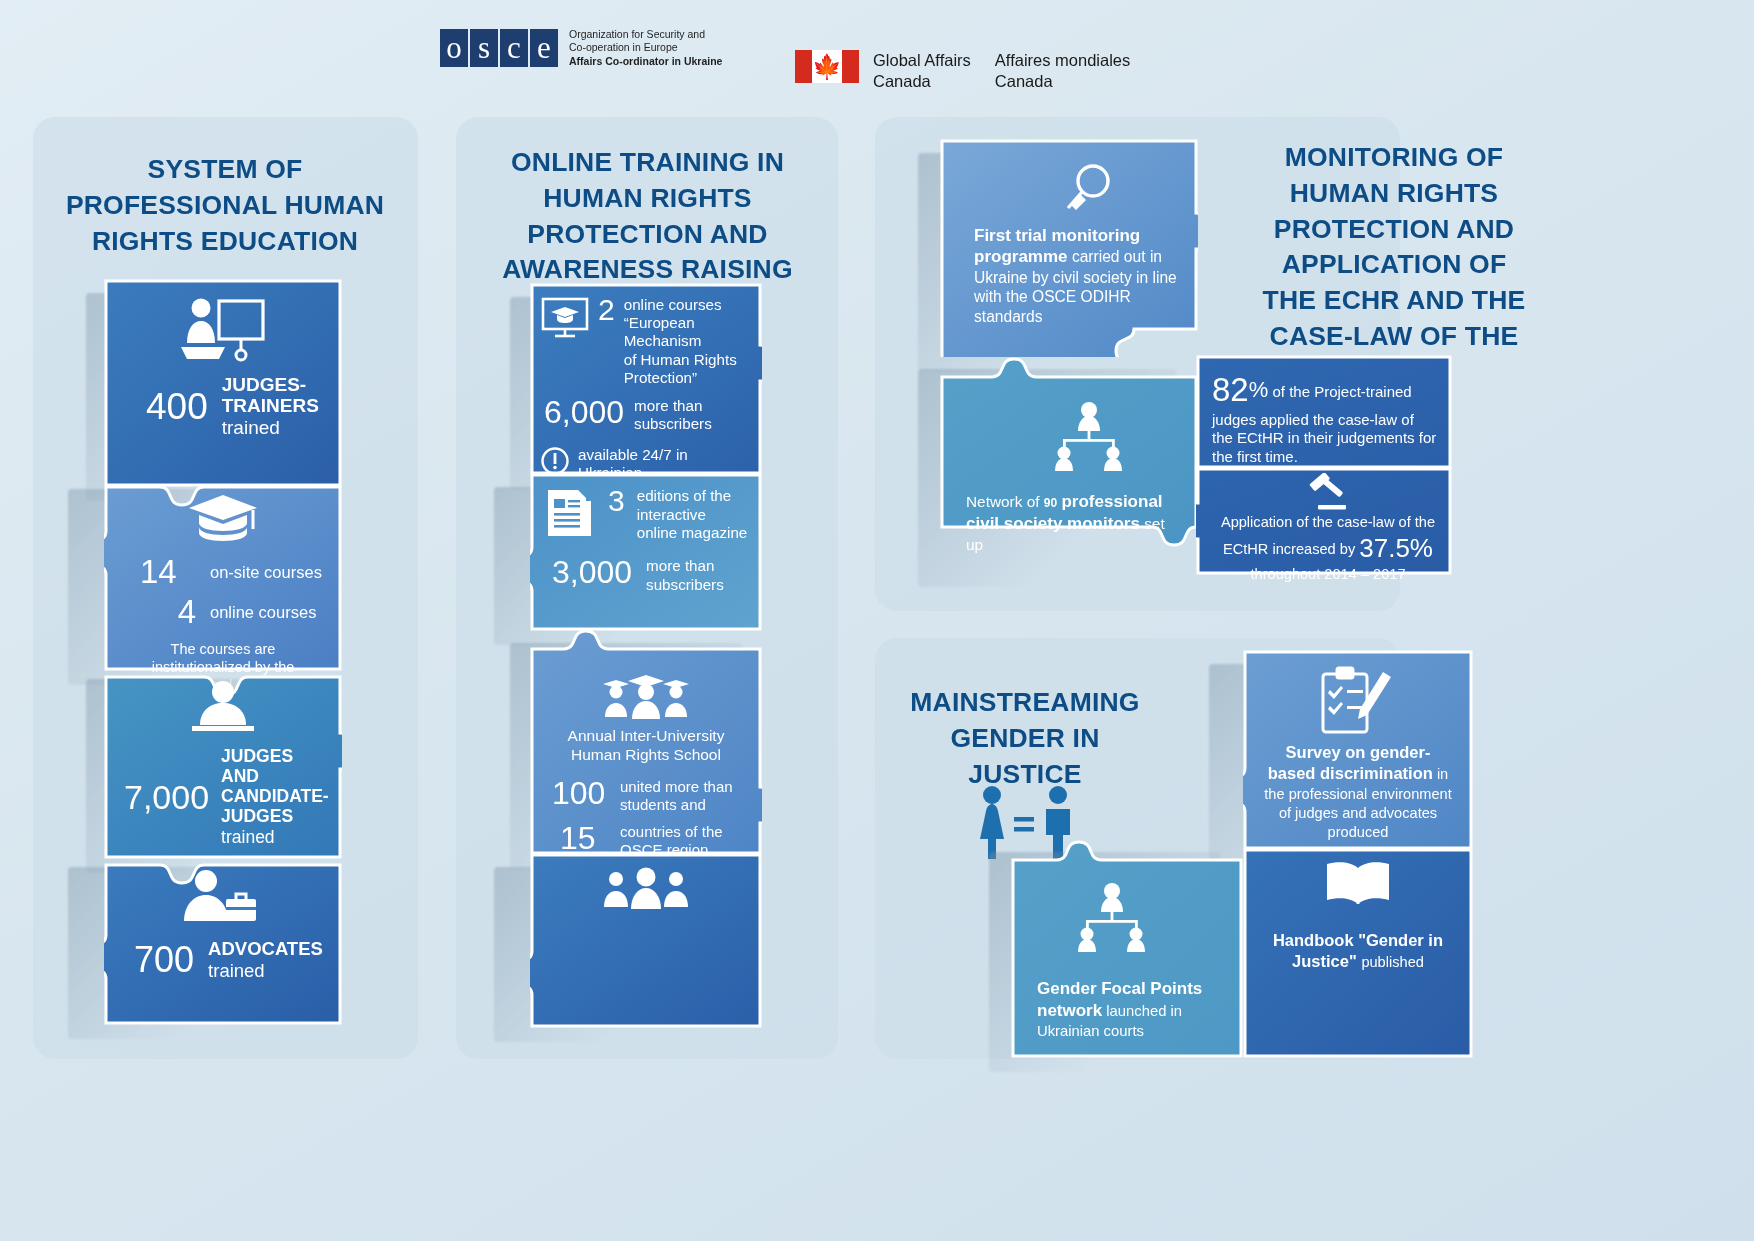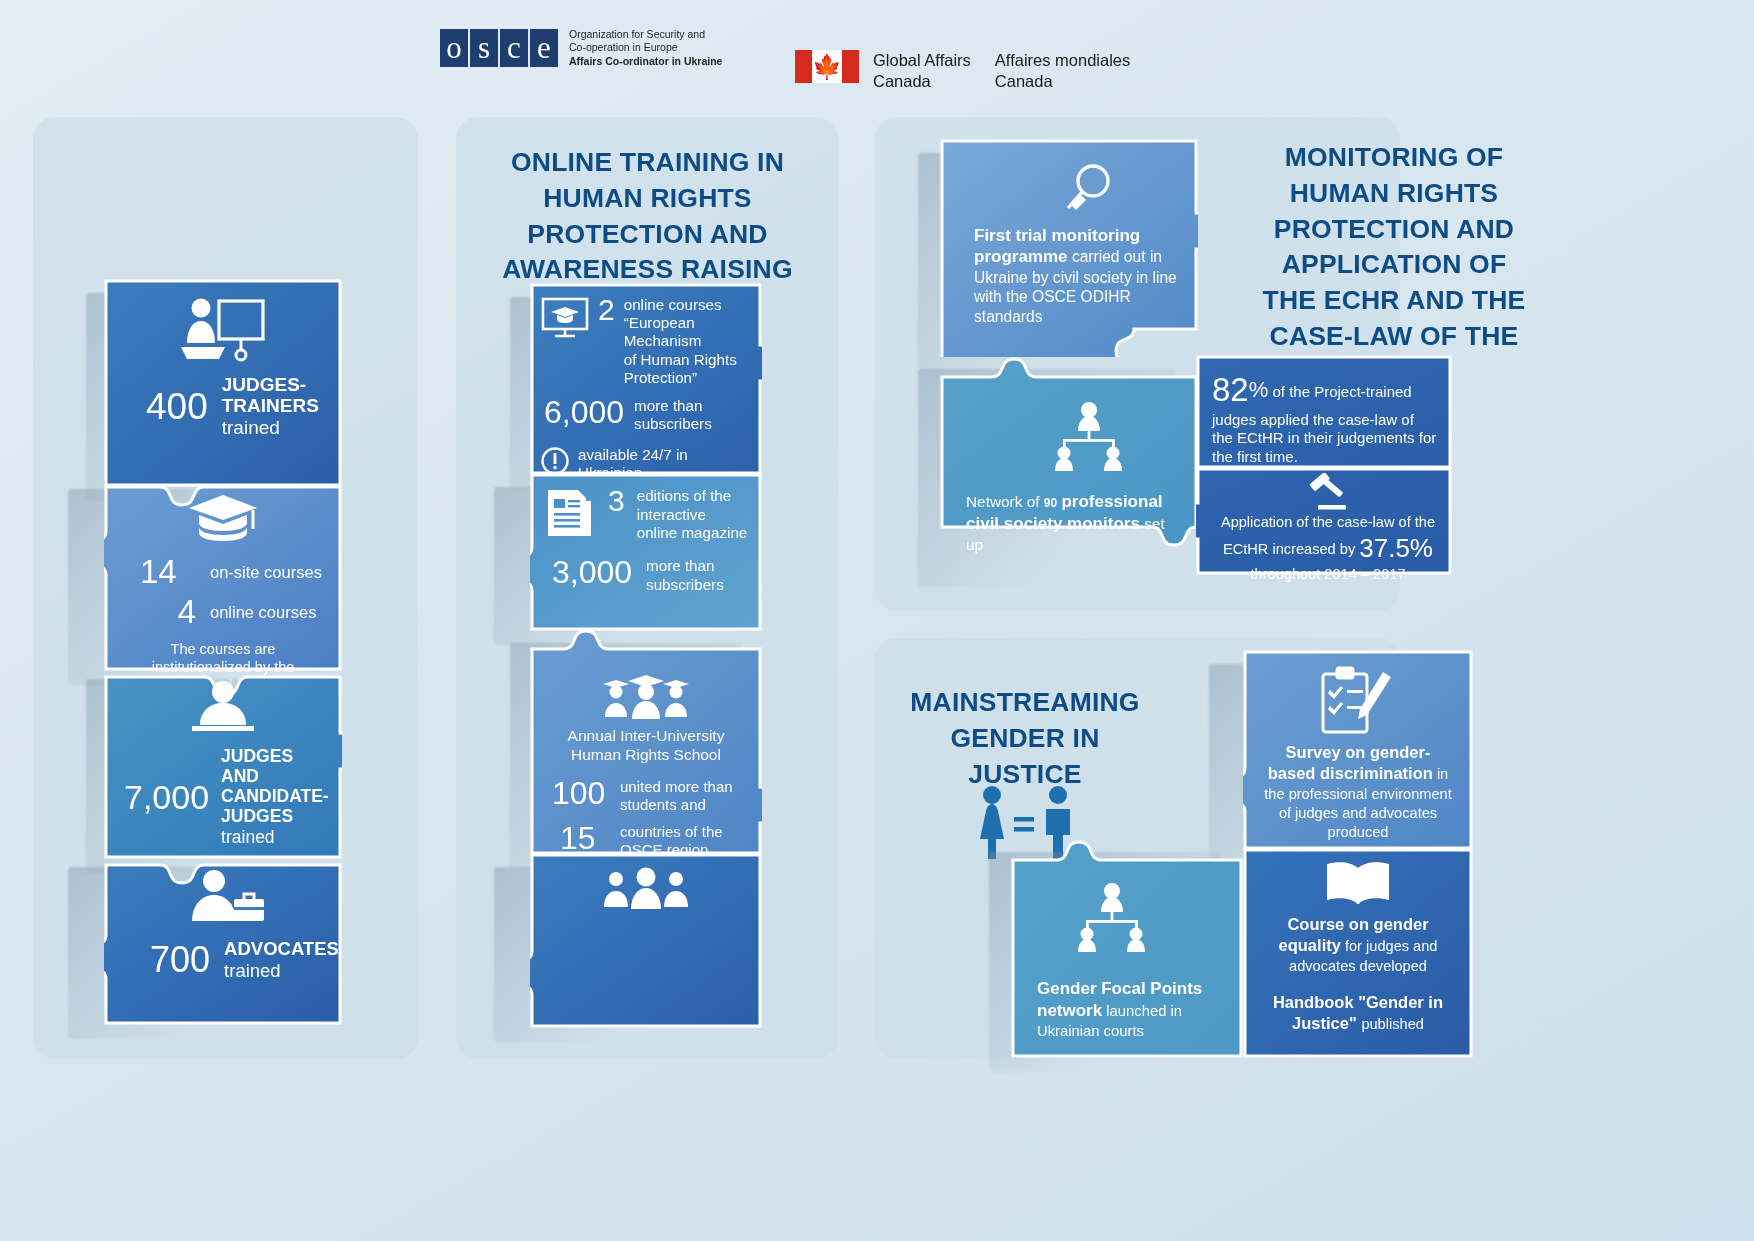--- a/index.html
+++ b/index.html
@@ -112,20 +112,21 @@
         </div>
         <div class="col">
           <div>Affaires mondiales</div>
           <div>Canada</div>
         </div>
       </div>
     </div>
   </div>
 
   <div class="panel p1"></div>
+  <div class="sect-title t1">SYSTEM OF PROFESSIONAL HUMAN RIGHTS EDUCATION</div>
 
   <div class="piece" style="left:104px; top:279px; width:238px; height:208px;">
     <div class="shadowblob" style="left:-18px; top:14px; width:238px; height:208px;"></div>
     <div class="pz">
       <svg viewBox="0 0 238 208" preserveAspectRatio="none">
         <defs>
             <linearGradient id="g1" x1="0" y1="0" x2="1" y2="1">
           <stop offset="0" stop-color="#3b7cbd"></stop>
               <stop offset="1" stop-color="#2b5fa8"></stop>
             </linearGradient>
@@ -234,21 +235,21 @@
       <svg viewBox="0 0 238 172" preserveAspectRatio="none">
         <defs>
             <linearGradient id="g4" x1="0" y1="0" x2="1" y2="1">
           <stop offset="0" stop-color="#3b7cbe"></stop>
               <stop offset="1" stop-color="#2a5ea8"></stop>
             </linearGradient>
           </defs>
         <path d="M2 12 H56 c14,0 6,18 22,18 s8,-18 22,-18 H236 V170 H2 V126 c0,-14 -18,-6 -18,-22 s18,-8 18,-22 Z" fill="url(#g4)" stroke="#fff" stroke-width="3"></path>
       </svg>
     </div>
-    <div class="inner" style="padding:16px 12px 0 16px;">
+    <div class="inner" style="padding:16px 12px 0 0;">
       <div class="center" style="height:60px;">
         <svg width="86" height="58" viewBox="0 0 86 58">
             <g fill="#fff">
           <circle cx="32" cy="12" r="11"></circle>
           <path d="M10 52 c0-16 10-26 22-26 s22 10 22 26 z"></path>
           <rect x="52" y="30" width="30" height="22" rx="2"></rect>
           <path d="M62 30 v-5 h10 v5" fill="none" stroke="#fff" stroke-width="3"></path>
           <rect x="52" y="38" width="30" height="3" fill="#3b7cbe"></rect>
         </g>
           </svg>
@@ -666,24 +667,20 @@
     <div class="inner" style="padding:10px 18px 0 18px;">
       <div class="center" style="height:56px;">
         <svg width="74" height="52" viewBox="0 0 74 52">
             <g fill="#fff">
           <path d="M37 10 C30 4 18 3 6 6 v36 c12-3 24-2 31 4 z"></path>
           <path d="M37 10 C44 4 56 3 68 6 v36 c-12-3 -24-2 -31 4 z"></path>
           <rect x="35.6" y="10" width="2.8" height="36"></rect>
         </g>
           </svg>
       </div>
-      <div class="center" style="font-size:14.6px; line-height:1.3; font-weight:300;">
-        <span class="lbl-bold" style="font-size:16.5px;">Course on gender equality</span>
-        <span>for judges and advocates developed</span>
-      </div>
       <div class="center lbl-bold" style="font-size:16.5px; line-height:1.26; margin-top:16px;">
         <span>Handbook "Gender in Justice"</span>
         <span style="font-weight:300; font-size:14.6px;">published</span>
       </div>
     </div>
   </div>
 
 </div>
 
 </body></html>

